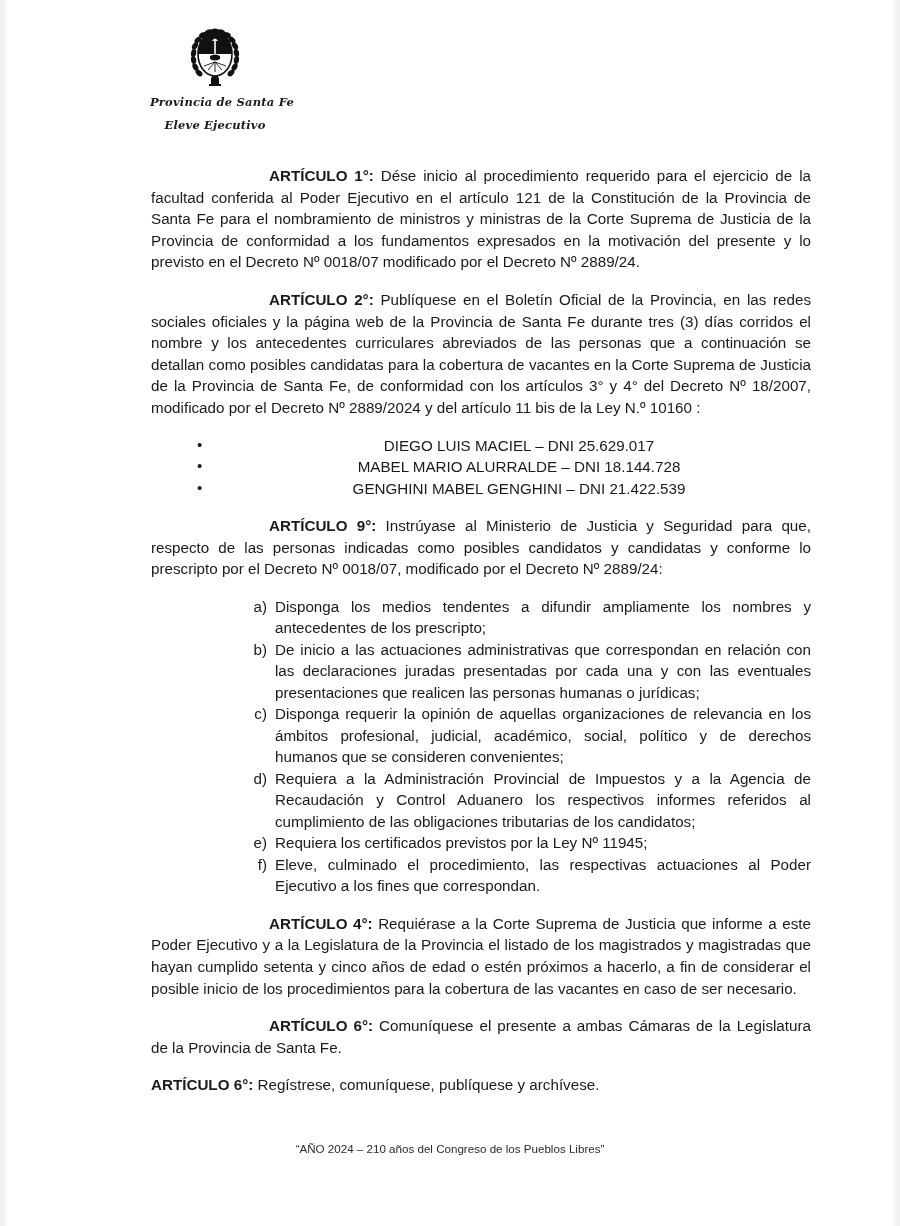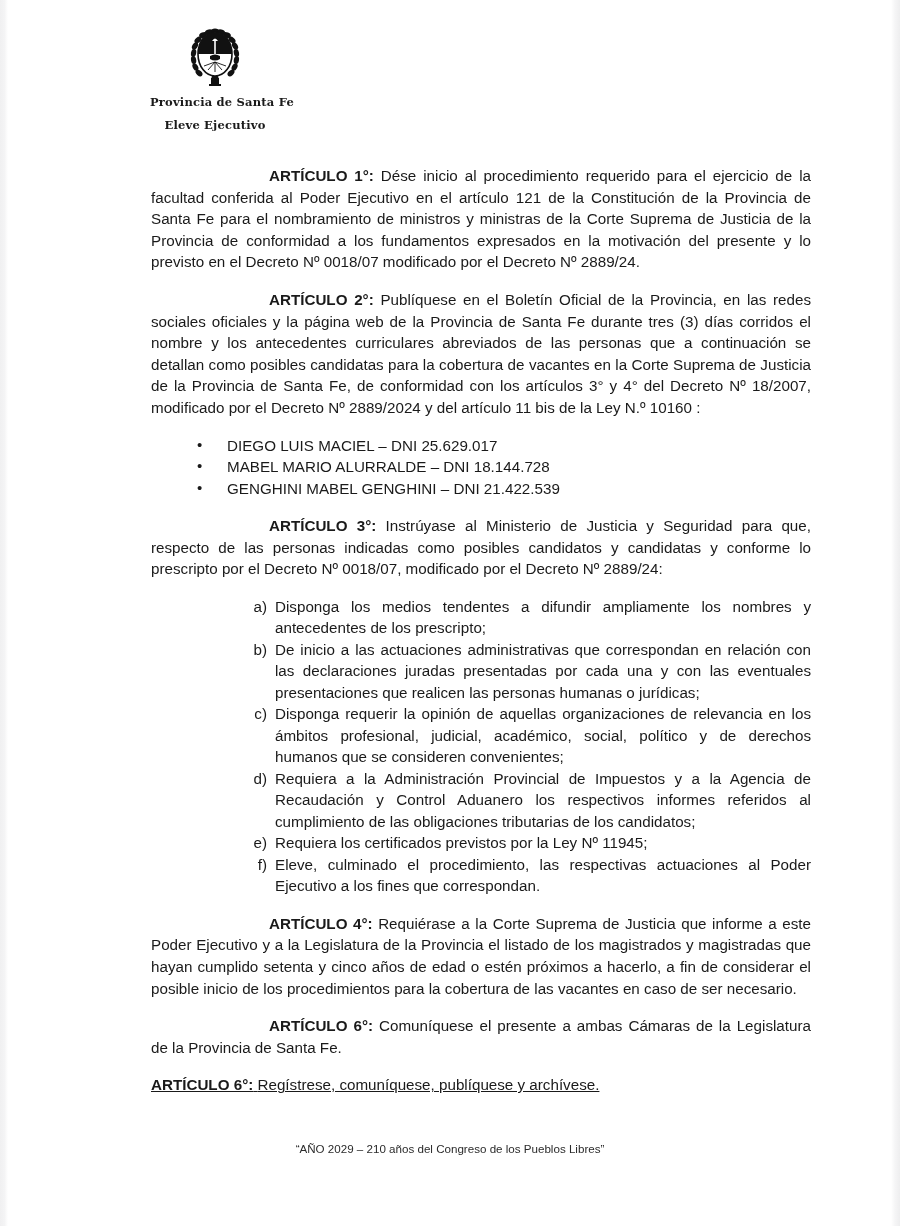--- a/index.html
+++ b/index.html
@@ -37,20 +37,21 @@
     top: 26px;
     width: 130px;
     text-align: center;
   }
   .crest {
     display: block;
     margin: 0 auto;
   }
   .lh-line {
     font-family: "DejaVu Serif", "Liberation Serif", serif;
+    font-style: italic;
     font-weight: 700;
     color: #1b1b1b;
     letter-spacing: .2px;
     white-space: nowrap;
   }
   .lh-prov {
     font-size: 11.5px;
     margin-top: 7px;
   }
   .lh-pe {
@@ -78,34 +79,34 @@
   }
   
   .art .indent-spacer {
     float: left;
     width: 0;
     height: 21.6px;
   }
 
   .art:last-child {
     margin-bottom: 0;
-    text-decoration: underline;
   }
 
   .bullets {
     list-style: none;
     margin: 0 0 16px 0;
     padding: 0 0 0 46px;
     font-size: 15.2px;
     line-height: 21.5px;
   }
   .bullets li {
     position: relative;
     padding-left: 30px;
     white-space: nowrap;
+    text-align: center;
   }
   .bullets li::before {
     content: "\2022";
     position: absolute;
     left: 0;
     top: -1px;
     font-size: 15px;
   }
 
   .letters {
@@ -200,36 +201,36 @@
     <p class="art"><span class="indent-spacer" style="width: 118px;"></span><span class="lead">ARTÍCULO 1°:</span> <span>Dése inicio al procedimiento requerido para el  ejercicio de la facultad conferida al Poder Ejecutivo en el artículo 121 de la Constitución de la Provincia de Santa Fe para el nombramiento de ministros y ministras de la Corte Suprema de Justicia de la Provincia de conformidad a los fundamentos expresados en la motivación del presente y lo previsto en el Decreto Nº 0018/07 modificado por el Decreto Nº 2889/24.</span></p>
 
     <p class="art"><span class="indent-spacer" style="width: 118px;"></span><span class="lead">ARTÍCULO 2°:</span> <span>Publíquese en el Boletín Oficial de la Provincia, en las redes sociales oficiales y la página web de la Provincia de Santa Fe durante tres (3) días corridos el nombre y los antecedentes curriculares abreviados de las personas que a continuación se detallan como posibles candidatas para la cobertura de vacantes en la Corte Suprema de Justicia de la Provincia de Santa Fe, de conformidad con los artículos 3° y 4° del Decreto Nº 18/2007, modificado por el Decreto Nº 2889/2024 y del artículo 11 bis de la Ley N.º 10160 :</span></p>
 
     <ul class="bullets">
       <li><span>DIEGO LUIS MACIEL – DNI 25.629.017</span></li>
       <li><span>MABEL MARIO ALURRALDE – DNI 18.144.728</span></li>
       <li><span>GENGHINI MABEL GENGHINI – DNI 21.422.539</span></li>
     </ul>
 
-    <p class="art"><span class="indent-spacer" style="width: 118px;"></span><span class="lead">ARTÍCULO 3°:</span> <span>Instrúyase al Ministerio de Justicia y Seguridad para que, respecto de  las personas indicadas como posibles candidatos y candidatas y conforme lo prescripto por el Decreto Nº 0018/07, modificado por el Decreto Nº 2889/24:</span></p>
+    <p class="art"><span class="indent-spacer" style="width: 118px;"></span><span class="lead">ARTÍCULO 9°:</span> <span>Instrúyase al Ministerio de Justicia y Seguridad para que, respecto de  las personas indicadas como posibles candidatos y candidatas y conforme lo prescripto por el Decreto Nº 0018/07, modificado por el Decreto Nº 2889/24:</span></p>
 
     <ol class="letters">
       <li><span class="marker">a)</span><span>Disponga los medios tendentes a difundir ampliamente los nombres y antecedentes de los prescripto;</span></li>
       <li><span class="marker">b)</span><span>De inicio a las actuaciones administrativas que correspondan en relación con las declaraciones juradas presentadas por cada una y con las eventuales presentaciones que realicen las personas humanas o jurídicas;</span></li>
       <li><span class="marker">c)</span><span>Disponga requerir la opinión de aquellas organizaciones de relevancia en los ámbitos profesional, judicial, académico, social, político y de derechos humanos que se consideren convenientes;</span></li>
       <li><span class="marker">d)</span><span>Requiera a la Administración Provincial de Impuestos y a la Agencia de Recaudación y Control Aduanero los respectivos informes referidos al cumplimiento de las obligaciones tributarias de los candidatos;</span></li>
       <li><span class="marker">e)</span><span>Requiera los certificados previstos por la Ley Nº 11945;</span></li>
       <li><span class="marker">f)</span><span>Eleve, culminado el procedimiento, las respectivas actuaciones al Poder Ejecutivo a los fines que correspondan.</span></li>
     </ol>
 
     <p class="art"><span class="indent-spacer" style="width: 118px;"></span><span class="lead">ARTÍCULO 4°:</span> <span>Requiérase a la Corte Suprema de Justicia que informe a este Poder Ejecutivo y a la Legislatura de la Provincia el listado de los magistrados y magistradas que hayan cumplido setenta y cinco años de edad o estén próximos a hacerlo, a fin de considerar el posible inicio de los procedimientos para la cobertura de las vacantes en caso de ser necesario.</span></p>
 
     <p class="art"><span class="indent-spacer" style="width: 118px;"></span><span class="lead">ARTÍCULO 6°:</span> <span>Comuníquese  el presente a ambas Cámaras de la Legislatura de la Provincia de Santa Fe.</span></p>
 
     <p class="art"><span class="lead">ARTÍCULO 6°:</span> <span>Regístrese, comuníquese, publíquese y archívese.</span></p>
 
   </div>
 
   <div class="footer">
-    <span>“AÑO 2029 – 210 años del Congreso de los Pueblos Libres”</span>
+    <span>“AÑO 2024 – 210 años del Congreso de los Pueblos Libres”</span>
   </div>
 
 </div>
 
 </body></html>

